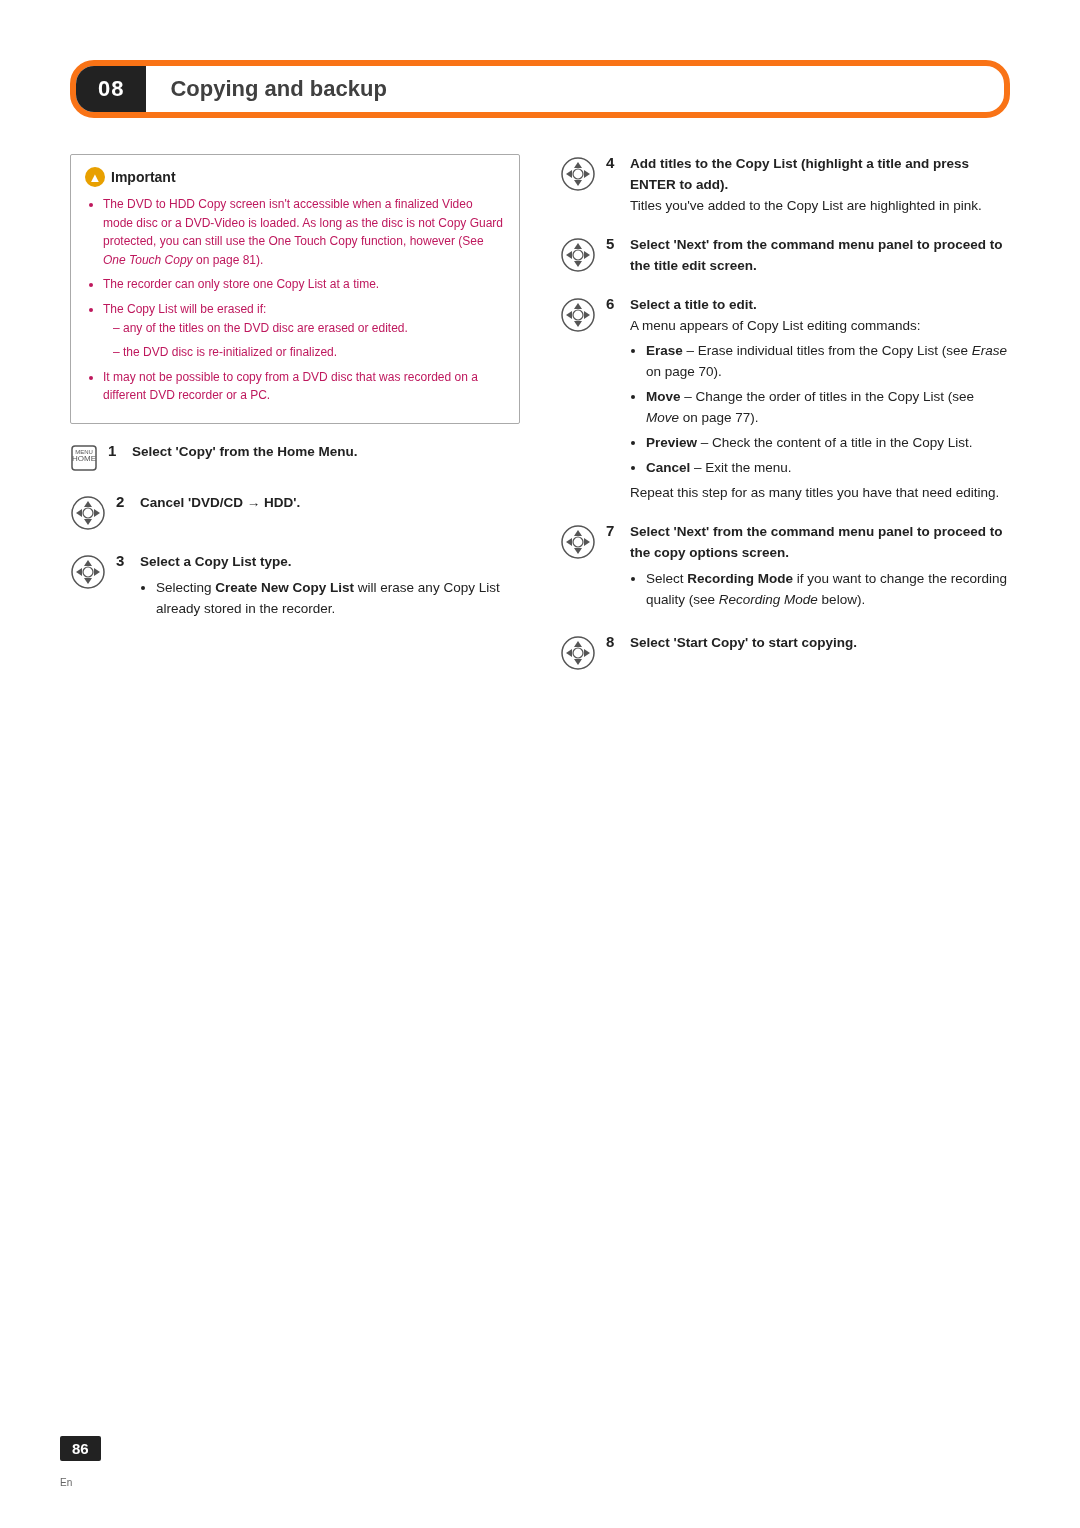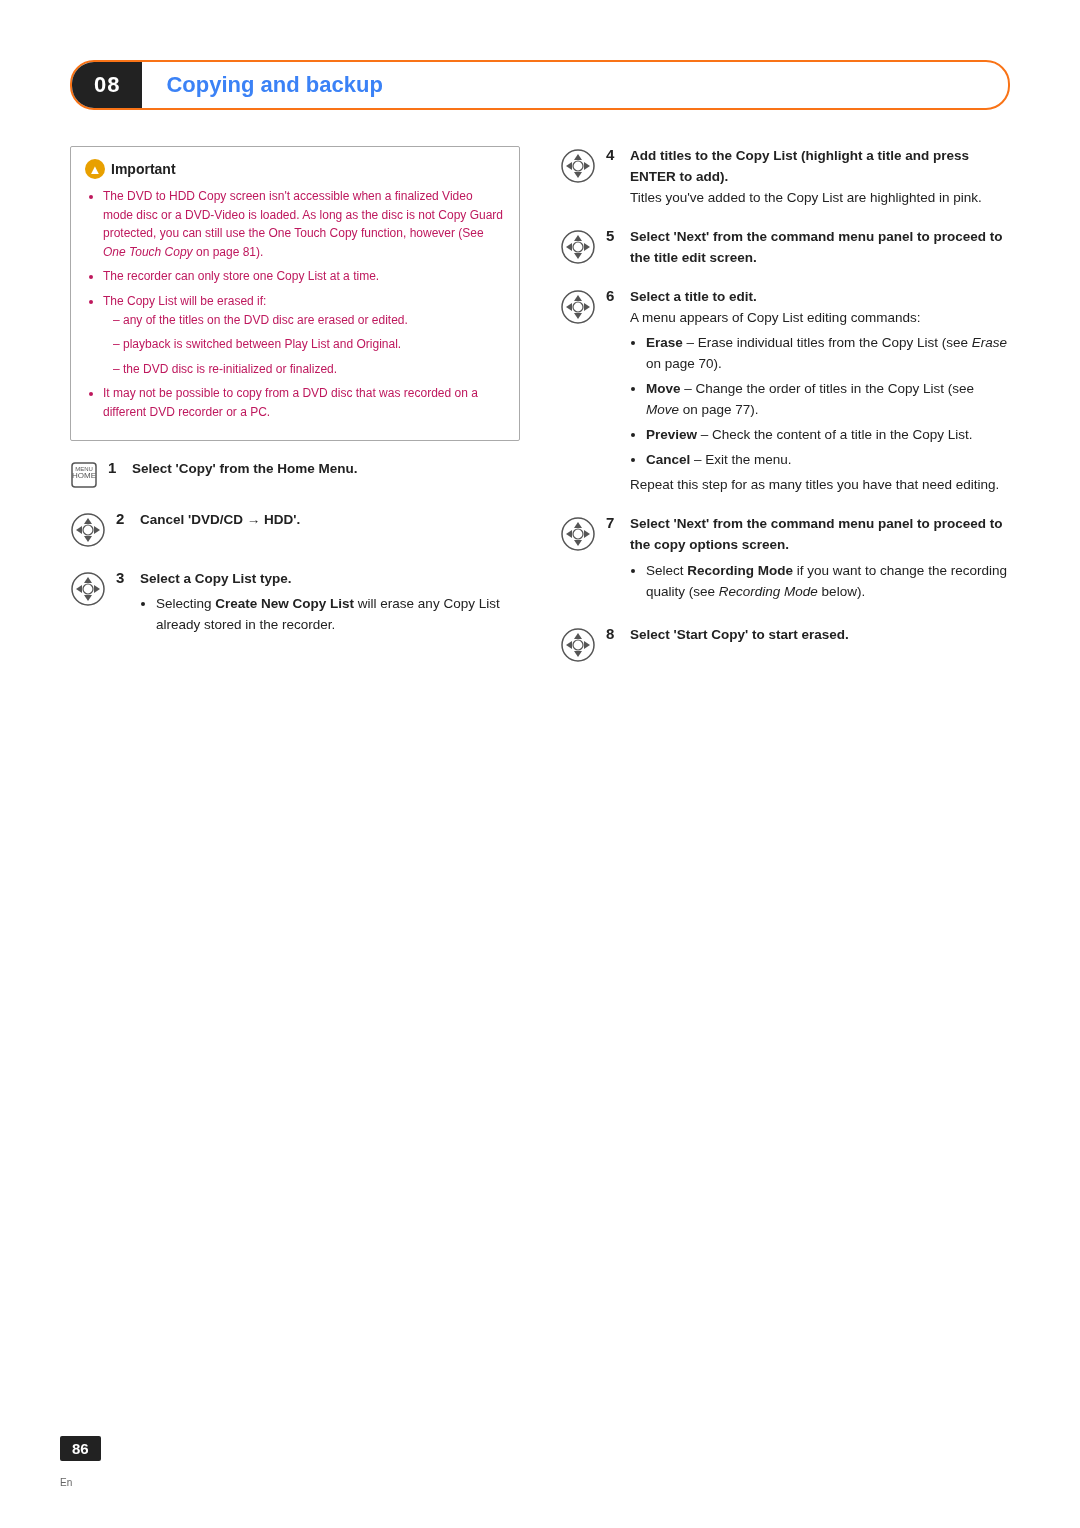--- a/index.html
+++ b/index.html
@@ -14,40 +14,40 @@
     .page {
       width: 1080px;
       min-height: 1528px;
       padding: 60px 70px 60px 70px;
       position: relative;
     }
     
     .chapter-header {
       display: flex;
       align-items: center;
-      border: 2px solid #f97316;
+      border: 6px solid #f97316;
       border-radius: 24px;
       margin-bottom: 36px;
       padding: 0;
       overflow: hidden;
       width: 100%;
     }
     .chapter-number {
       background: #222;
       color: #fff;
       font-size: 22px;
       font-weight: bold;
       padding: 10px 22px;
       letter-spacing: 1px;
     }
     .chapter-title {
       font-size: 22px;
       font-weight: bold;
       padding: 10px 24px;
-      color: #3b82f6;
+      color: #404040;
     }
     
     .content-columns {
       display: flex;
       gap: 40px;
     }
     .left-col {
       flex: 1;
     }
     .right-col {
@@ -179,21 +179,20 @@
         <div class="important-title">
           <span class="warning-icon">▲</span>
           <span>Important</span>
         </div>
         <ul>
           <li>The DVD to HDD Copy screen isn't accessible when a finalized Video mode disc or a DVD-Video is loaded. As long as the disc is not Copy Guard protected, you can still use the One Touch Copy function, however (See <em>One Touch Copy</em> on page 81).</li>
           <li>The recorder can only store one Copy List at a time.</li>
           <li>The Copy List will be erased if:
             <ul>
               <li>any of the titles on the DVD disc are erased or edited.</li>
-              <li>playback is switched between Play List and Original.</li>
               <li>the DVD disc is re-initialized or finalized.</li>
             </ul>
           </li>
           <li>It may not be possible to copy from a DVD disc that was recorded on a different DVD recorder or a PC.</li>
         </ul>
       </div>
 
       <div class="step">
         <div class="step-icon">
           
@@ -336,21 +335,21 @@
             <circle cx="18" cy="18" r="16" fill="none" stroke="#555" stroke-width="1.5"></circle>
             <polygon points="18,6 22,12 14,12" fill="#555"></polygon>
             <polygon points="18,30 22,24 14,24" fill="#555"></polygon>
             <polygon points="6,18 12,14 12,22" fill="#555"></polygon>
             <polygon points="30,18 24,14 24,22" fill="#555"></polygon>
             <circle cx="18" cy="18" r="5" fill="none" stroke="#555" stroke-width="1.2"></circle>
           </svg>
         </div>
         <div class="step-number">8</div>
         <div class="step-text">
-          <strong>Select 'Start Copy' to start erased.</strong>
+          <strong>Select 'Start Copy' to start copying.</strong>
         </div>
       </div>
 
     </div>
   </div>
 
   <div class="page-footer">
     <div class="page-number-box">86</div>
     <div class="page-lang">En</div>
   </div>

